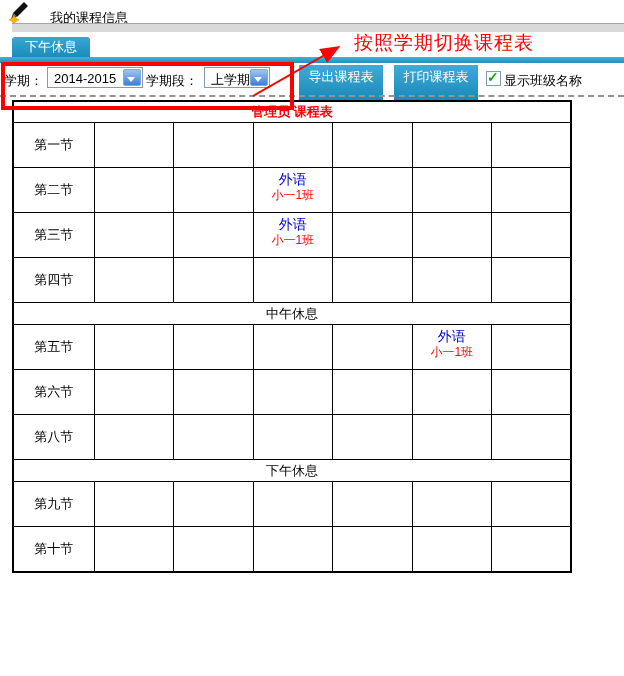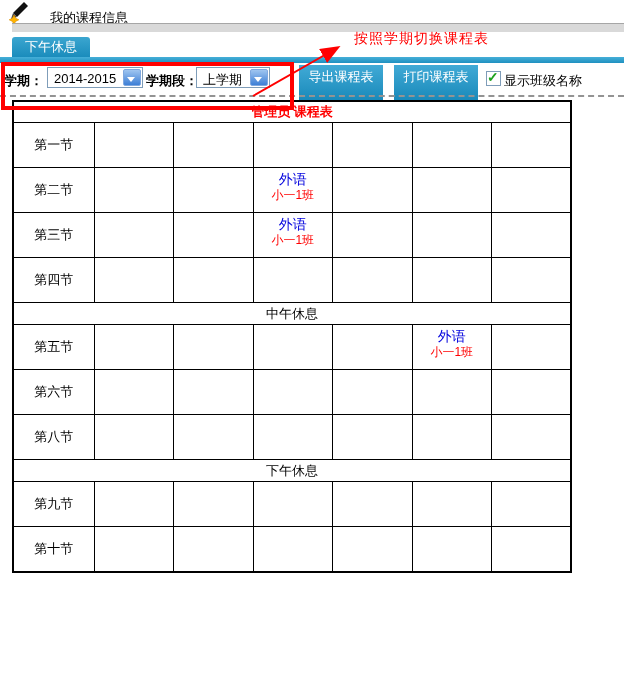--- a/index.html
+++ b/index.html
@@ -15,21 +15,21 @@
 
   
   .tab {
     left:12px; top:37px; width:78px; height:20px; line-height:20px;
     text-align:center; color:#fff; font-size:13px;
     background:linear-gradient(#3BA6D0,#1A8CBC); border-radius:3px 3px 0 0; cursor:pointer;
   }
   .accent-bar { left:0; top:57px; width:624px; height:6px; background:linear-gradient(#45AFD8,#1F90C0); }
 
   
-  .tb-label { font-size:13px; top:72px;font-weight:bold; }
+  .tb-label { font-size:13px; top:72px; }
   .combo {
     top:67px; height:21px; background:#fff; border:1px solid #7F9DB9;
     box-sizing:border-box; font-size:13px; cursor:pointer;
   }
   .combo .value { position:absolute; left:6px; top:3px; white-space:nowrap; }
   .combo .arrow-btn {
     position:absolute; right:1px; top:1px; bottom:1px; width:16px;
     background:linear-gradient(#9FC5F0,#3D7FD6); border:1px solid #7FA8E0; border-radius:2px;
   }
   .combo .arrow-btn:after {
@@ -52,21 +52,21 @@
 
   .dashed-sep { left:0; right:0; top:95px; border-top:2px dashed #939393; }
 
   
   .red-box {
     left:1px; top:62px; width:293px; height:48px;
     border:4px solid #F00; box-sizing:border-box; z-index:6; pointer-events:none;
   }
   .arrow-svg { left:0; top:0; width:624px; height:120px; z-index:7; pointer-events:none; }
   .annotation-text {
-    left:354px; top:30px; font-size:14px; color:#F00; letter-spacing:1px;
+    left:354px; top:30px; font-size:19px; color:#F00; letter-spacing:1px;
     z-index:7; white-space:nowrap;
   }
 
   
   table.timetable {
     position:absolute; left:12px; top:100px; width:560px;
     border-collapse:collapse; table-layout:fixed; background:#fff;
     border:2px solid #000; z-index:1;
   }
   .timetable td, .timetable th { border:1px solid #000; padding:0; }
@@ -101,21 +101,21 @@
 
   <div class="abs tab">下午休息</div>
   <div class="abs accent-bar"></div>
 
   <div class="abs tb-label" style="left:4px;">学期：</div>
   <div class="abs combo" style="left:47px; width:96px;">
     <span class="value">2014-2015</span>
     <span class="arrow-btn"></span>
   </div>
   <div class="abs tb-label" style="left:146px;">学期段：</div>
-  <div class="abs combo" style="left:196px; width:74px;">
+  <div class="abs combo" style="left:204px; width:66px;">
     <span class="value">上学期</span>
     <span class="arrow-btn"></span>
   </div>
   <div class="abs tb-button" style="left:299px;">导出课程表</div>
   <div class="abs tb-button" style="left:394px;">打印课程表</div>
   <div class="abs checkbox checked"></div>
   <div class="abs cb-label">显示班级名称</div>
 
   <div class="abs dashed-sep"></div>
 

